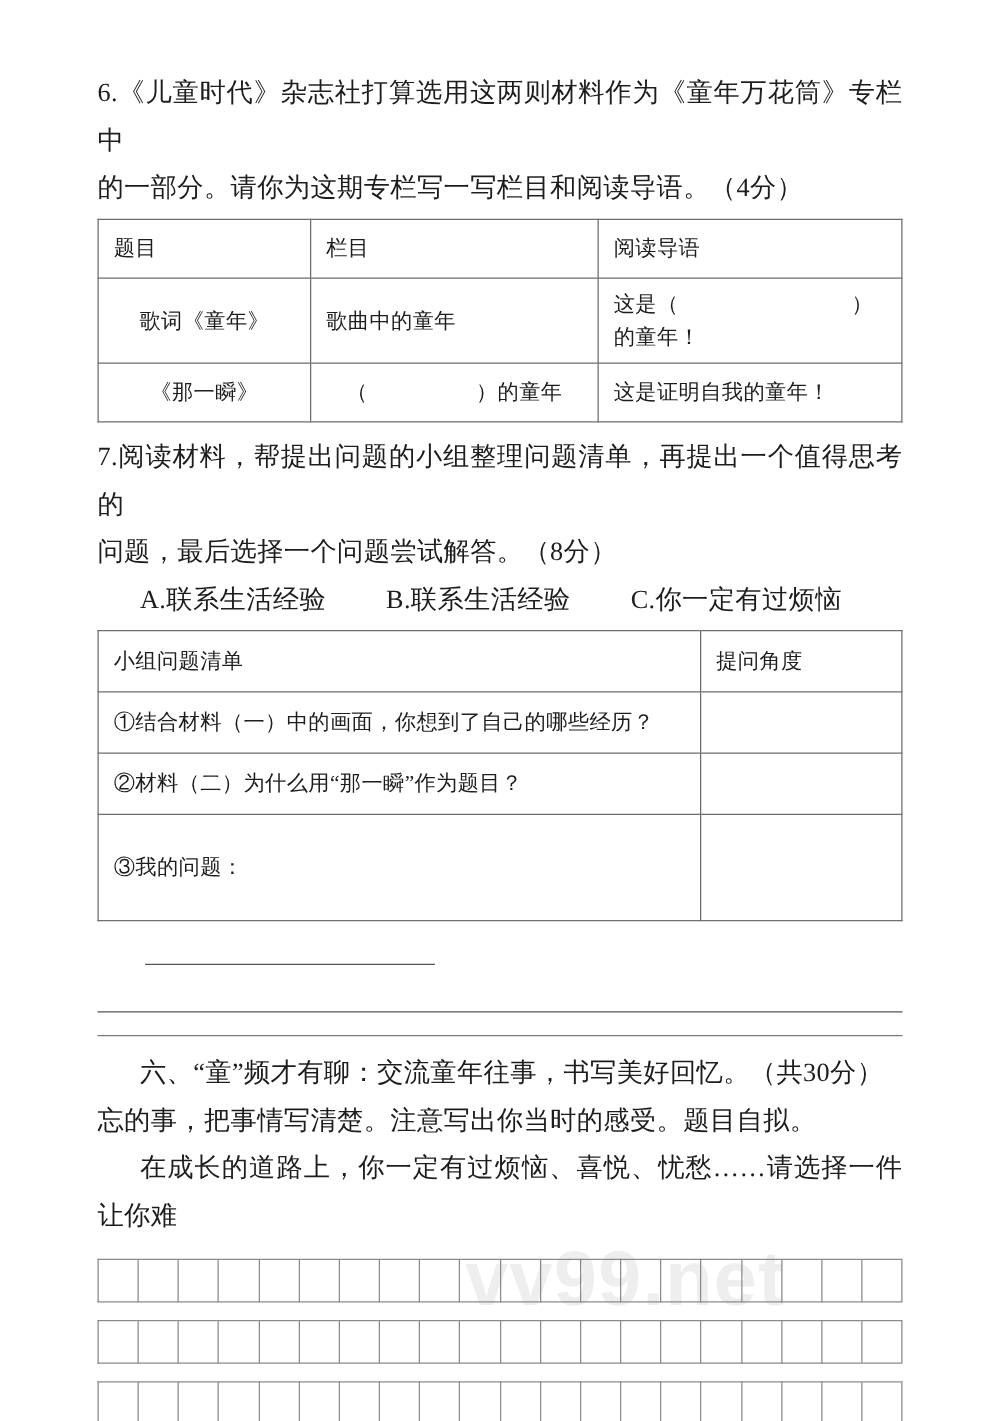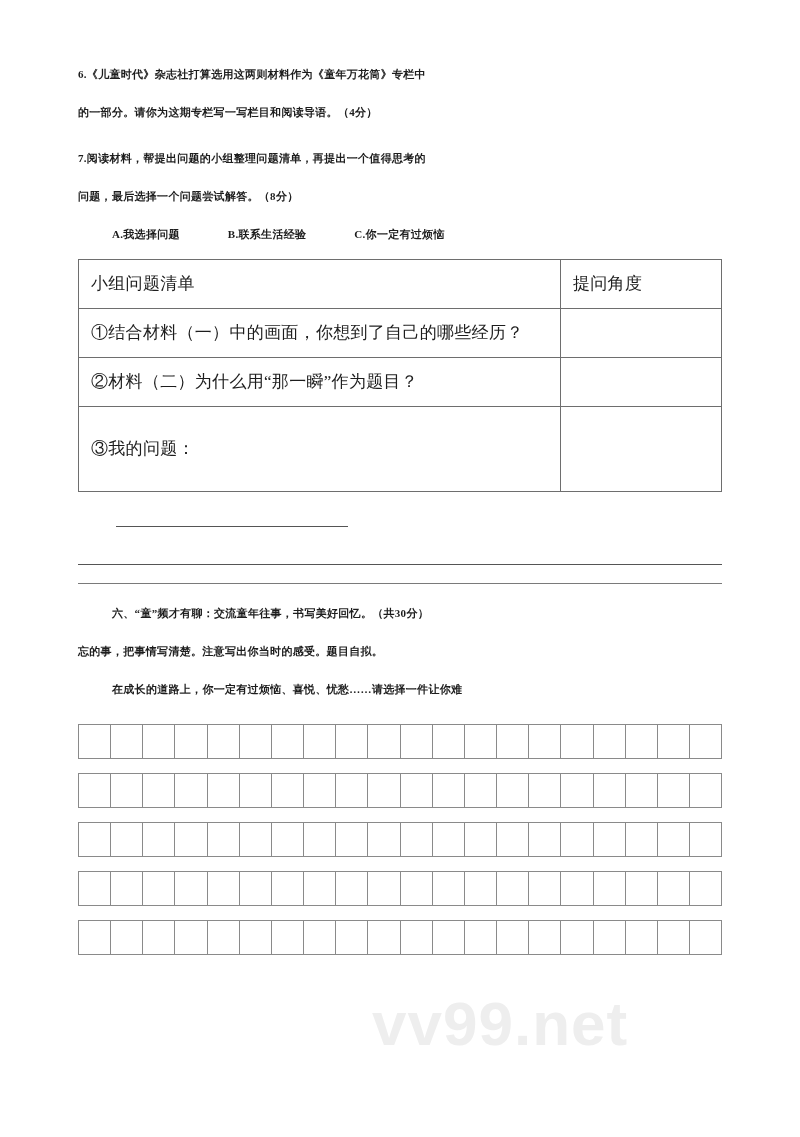--- a/index.html
+++ b/index.html
@@ -32,26 +32,25 @@
     pointer-events: none;
     user-select: none;
   }
   .content {
     position: relative;
     z-index: 2;
     padding: 0 78px;
   }
   p.para {
     margin: 0;
-    font-size: 11px;
+    font-size: 21px;
     line-height: 38px;
     text-align: justify;
     text-justify: inter-ideograph;
     letter-spacing: 0.3px;
-    font-weight: bold;
   }
   p.indent2 { text-indent: 34px; }
   .q-block { margin-top: 0; }
 
   
   table.grid-table {
     border-collapse: collapse;
     width: 100%;
     table-layout: fixed;
     margin: 6px 0 0 0;
@@ -131,28 +130,47 @@
 <div id="page">
 
   <div class="watermark">vv99.net</div>
 
   <div class="content">
 
     <div class="q-block" style="padding-top:55px;">
       <p class="para">6.《儿童时代》杂志社打算选用这两则材料作为《童年万花筒》专栏中</p>
       <p class="para">的一部分。请你为这期专栏写一写栏目和阅读导语。（4分）</p>
 
+      <table class="grid-table">
+        <tbody>
+            <tr class="t1-r1">
+          <td class="t1-c1">题目</td>
+          <td class="t1-c2">栏目</td>
+          <td>阅读导语</td>
+        </tr>
+        <tr class="t1-r2">
+          <td class="t1-c1 cell-center">歌词《童年》</td>
+          <td class="t1-c2">歌曲中的童年</td>
+          <td>这是（　　　　　　　　）的童年！</td>
+        </tr>
+        <tr class="t1-r3">
+          <td class="t1-c1 cell-center">《那一瞬》</td>
+          <td class="t1-c2 cell-center">（　　　　　）的童年</td>
+          <td>这是证明自我的童年！</td>
+        </tr>
+      </tbody>
+        </table>
     </div>
 
     <div class="q-block" style="margin-top:8px;">
       <p class="para">7.阅读材料，帮提出问题的小组整理问题清单，再提出一个值得思考的</p>
       <p class="para">问题，最后选择一个问题尝试解答。（8分）</p>
 
       <p class="para indent2" style="letter-spacing:0.3px;">
-        <span>A.我选择问题</span><span style="display:inline-block;width:48px;"></span><span>B.联系生活经验</span><span style="display:inline-block;width:48px;"></span><span>C.你一定有过烦恼</span>
+        <span>A.联系生活经验</span><span style="display:inline-block;width:48px;"></span><span>B.联系生活经验</span><span style="display:inline-block;width:48px;"></span><span>C.你一定有过烦恼</span>
       </p>
 
       <table class="grid-table">
         <tbody>
             <tr class="t2-r1">
           <td>小组问题清单</td>
           <td class="t2-c2">提问角度</td>
         </tr>
         <tr class="t2-r2">
           <td>①结合材料（一）中的画面，你想到了自己的哪些经历？</td>

